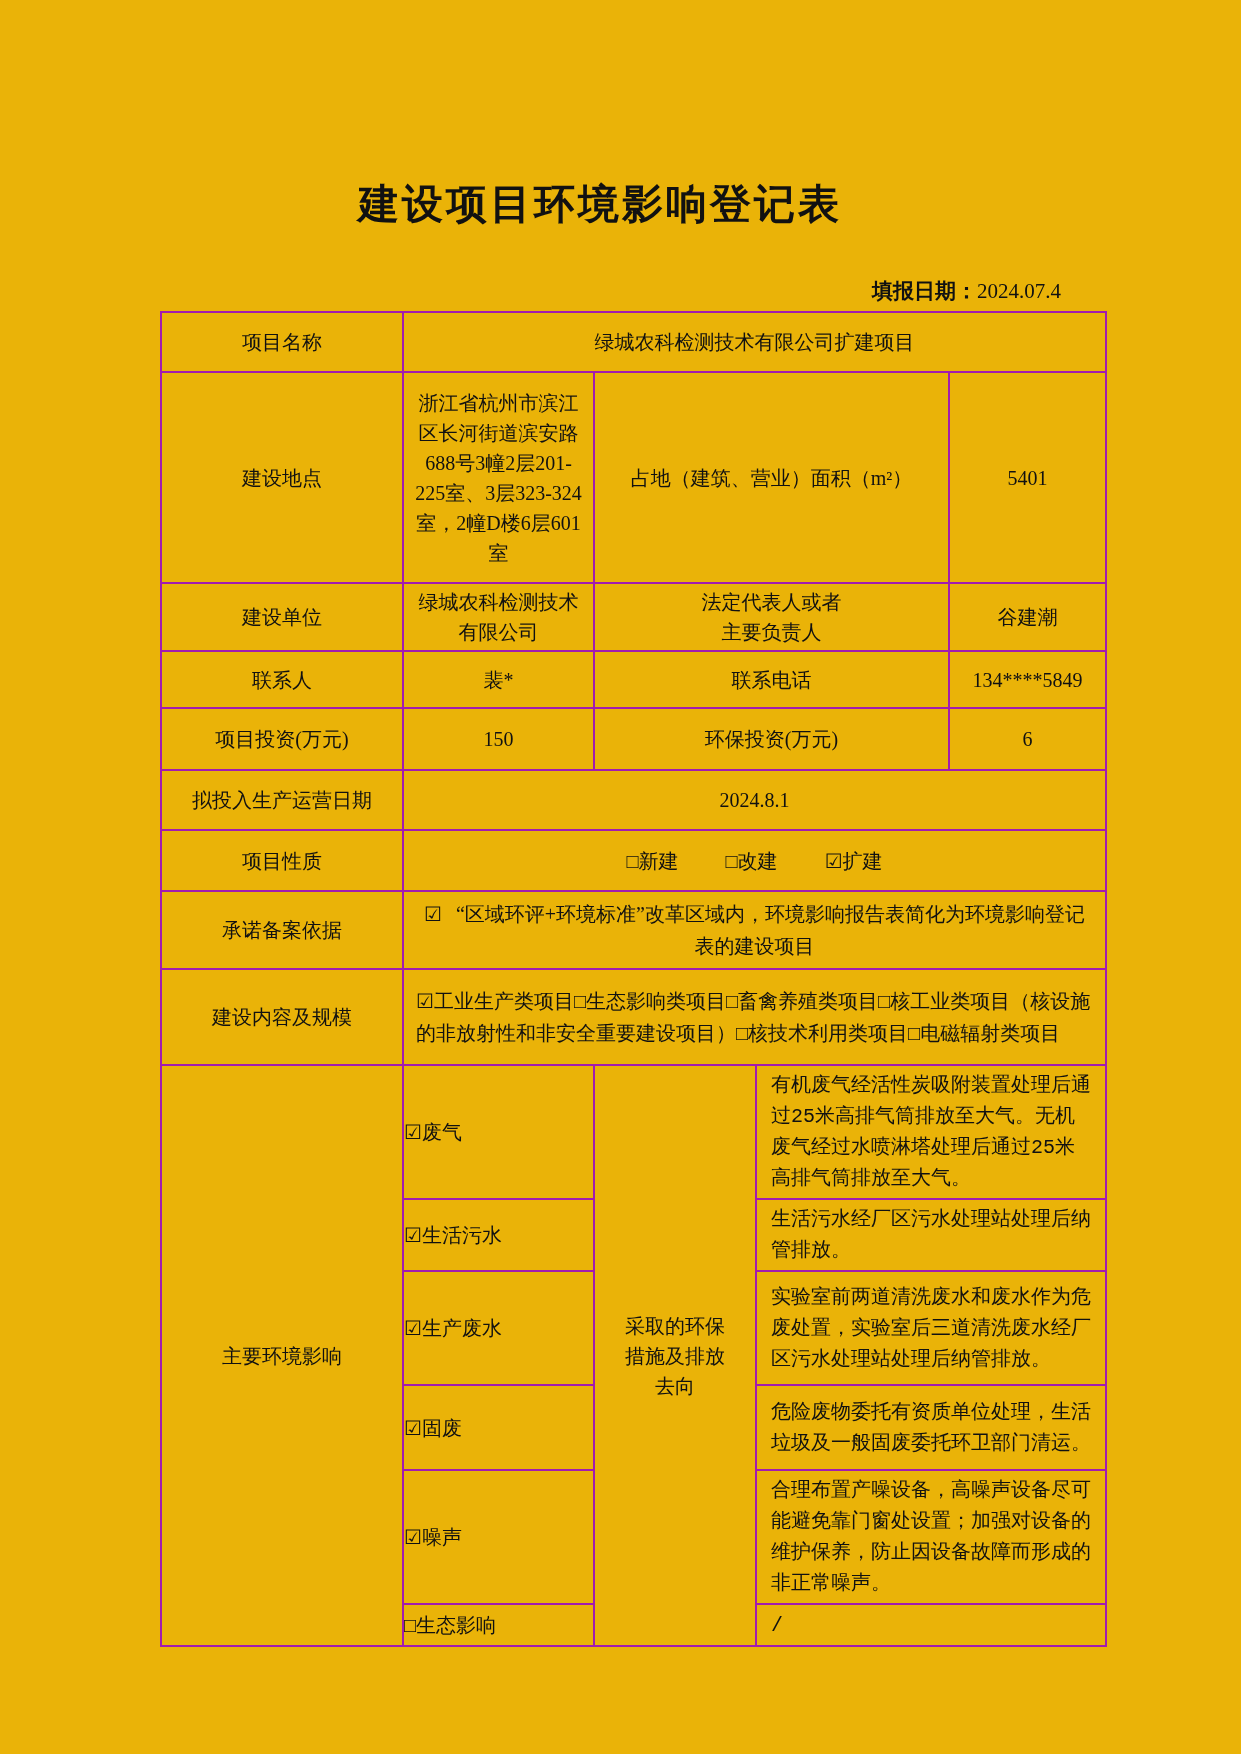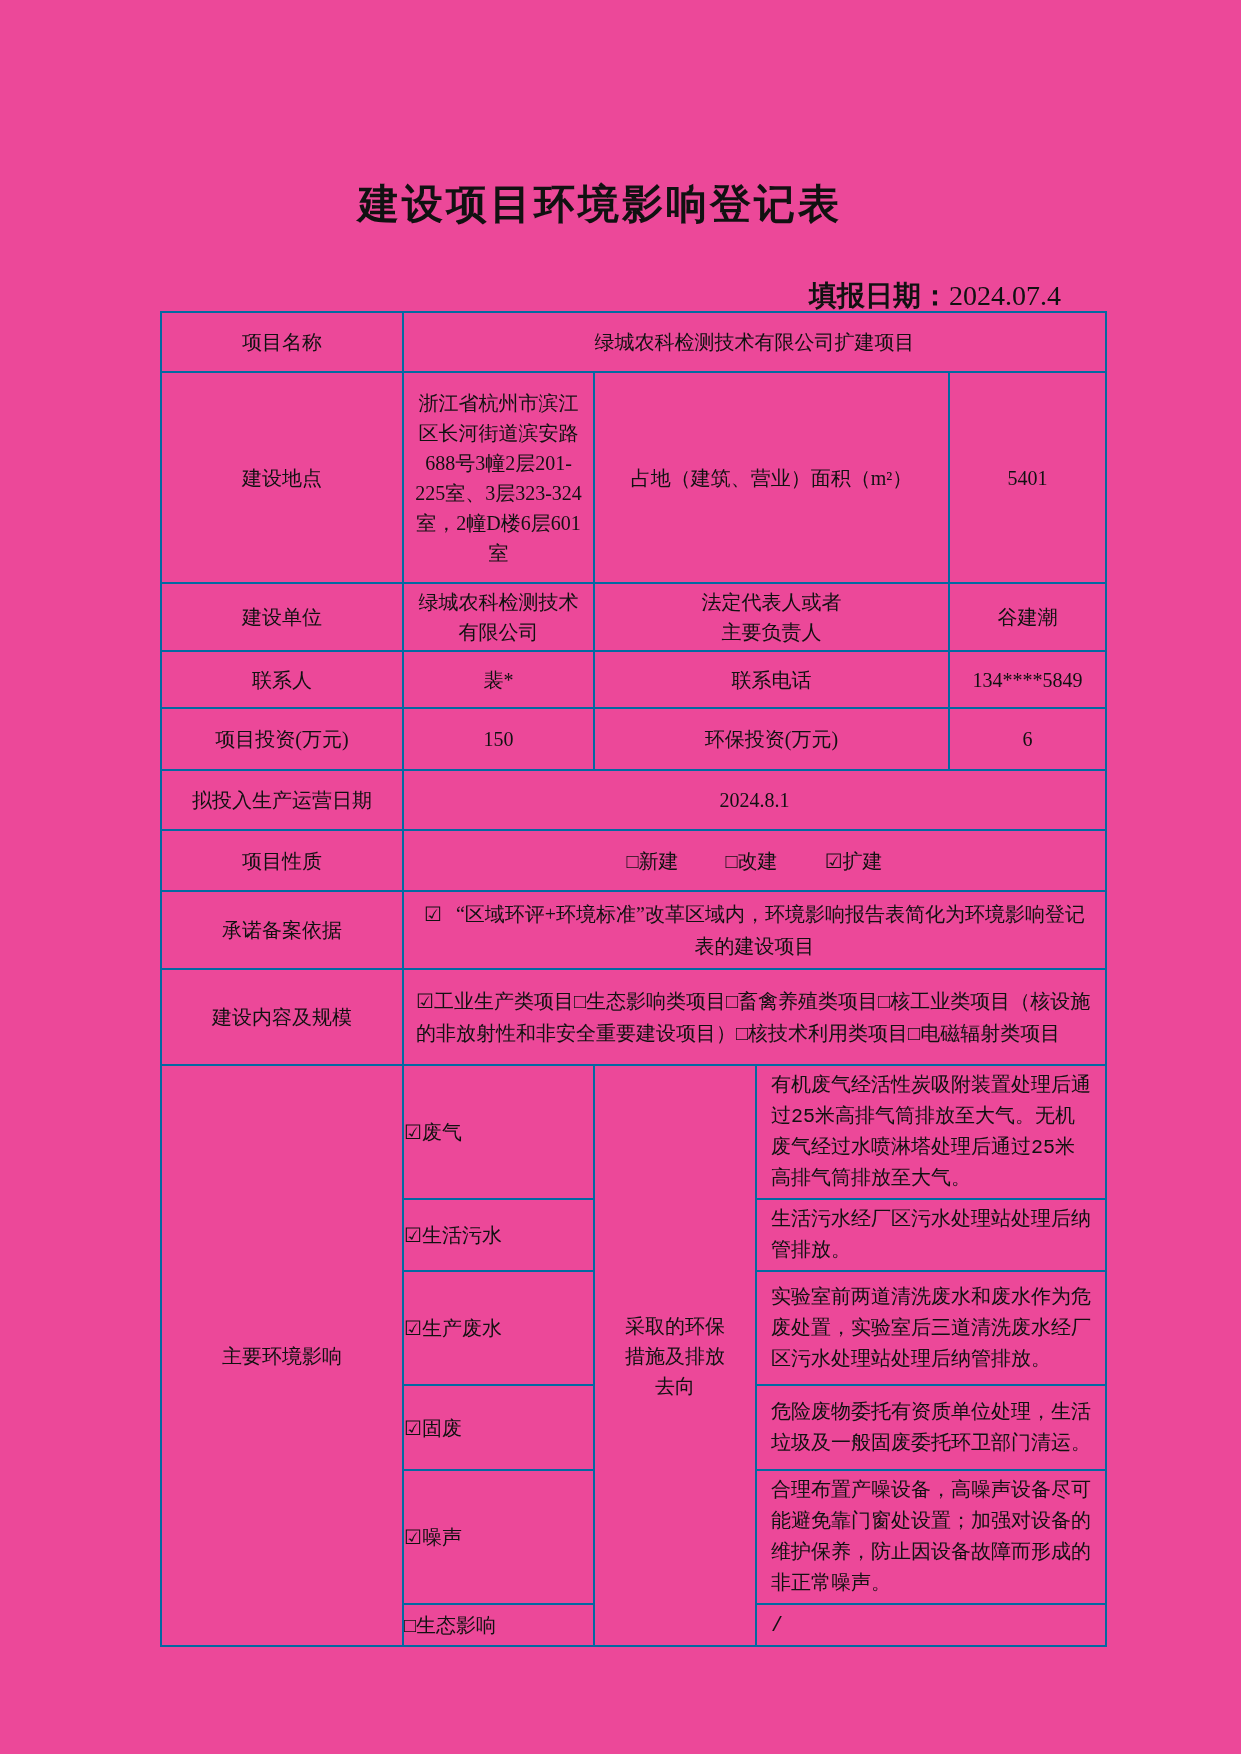--- a/index.html
+++ b/index.html
@@ -4,21 +4,21 @@
 <style>
   html, body {
     margin: 0;
     padding: 0;
     background: #ffffff;
   }
   .page {
     position: relative;
     width: 1241px;
     height: 1754px;
-    background: #ec4899;
+    background: #eab308;
     font-family: "Liberation Serif", "DejaVu Serif", serif;
     color: #111111;
   }
   .doc-title {
     position: absolute;
     top: 182px;
     left: 0px;
     width: 1200px;
     margin: 0;
     text-align: center;
@@ -26,34 +26,34 @@
     font-weight: bold;
     letter-spacing: 3px;
     line-height: 1.1;
   }
   .date-line {
     position: absolute;
     top: 278px;
     left: 160px;
     width: 901px;
     text-align: right;
-    font-size: 28px;
+    font-size: 21px;
     line-height: 1.3;
   }
   .date-label { font-weight: bold; }
   table.form {
     position: absolute;
     top: 311px;
     left: 160px;
     width: 945px;
     border-collapse: collapse;
     table-layout: fixed;
   }
   td {
-    border: 2px solid #0369a1;
+    border: 2px solid #a21caf;
     font-size: 20px;
     text-align: center;
     vertical-align: middle;
     padding: 3px 8px;
     line-height: 1.5;
     overflow: hidden;
   }
   .prewrap { white-space: pre-line; }
   .check-cell {
     text-align: left;

